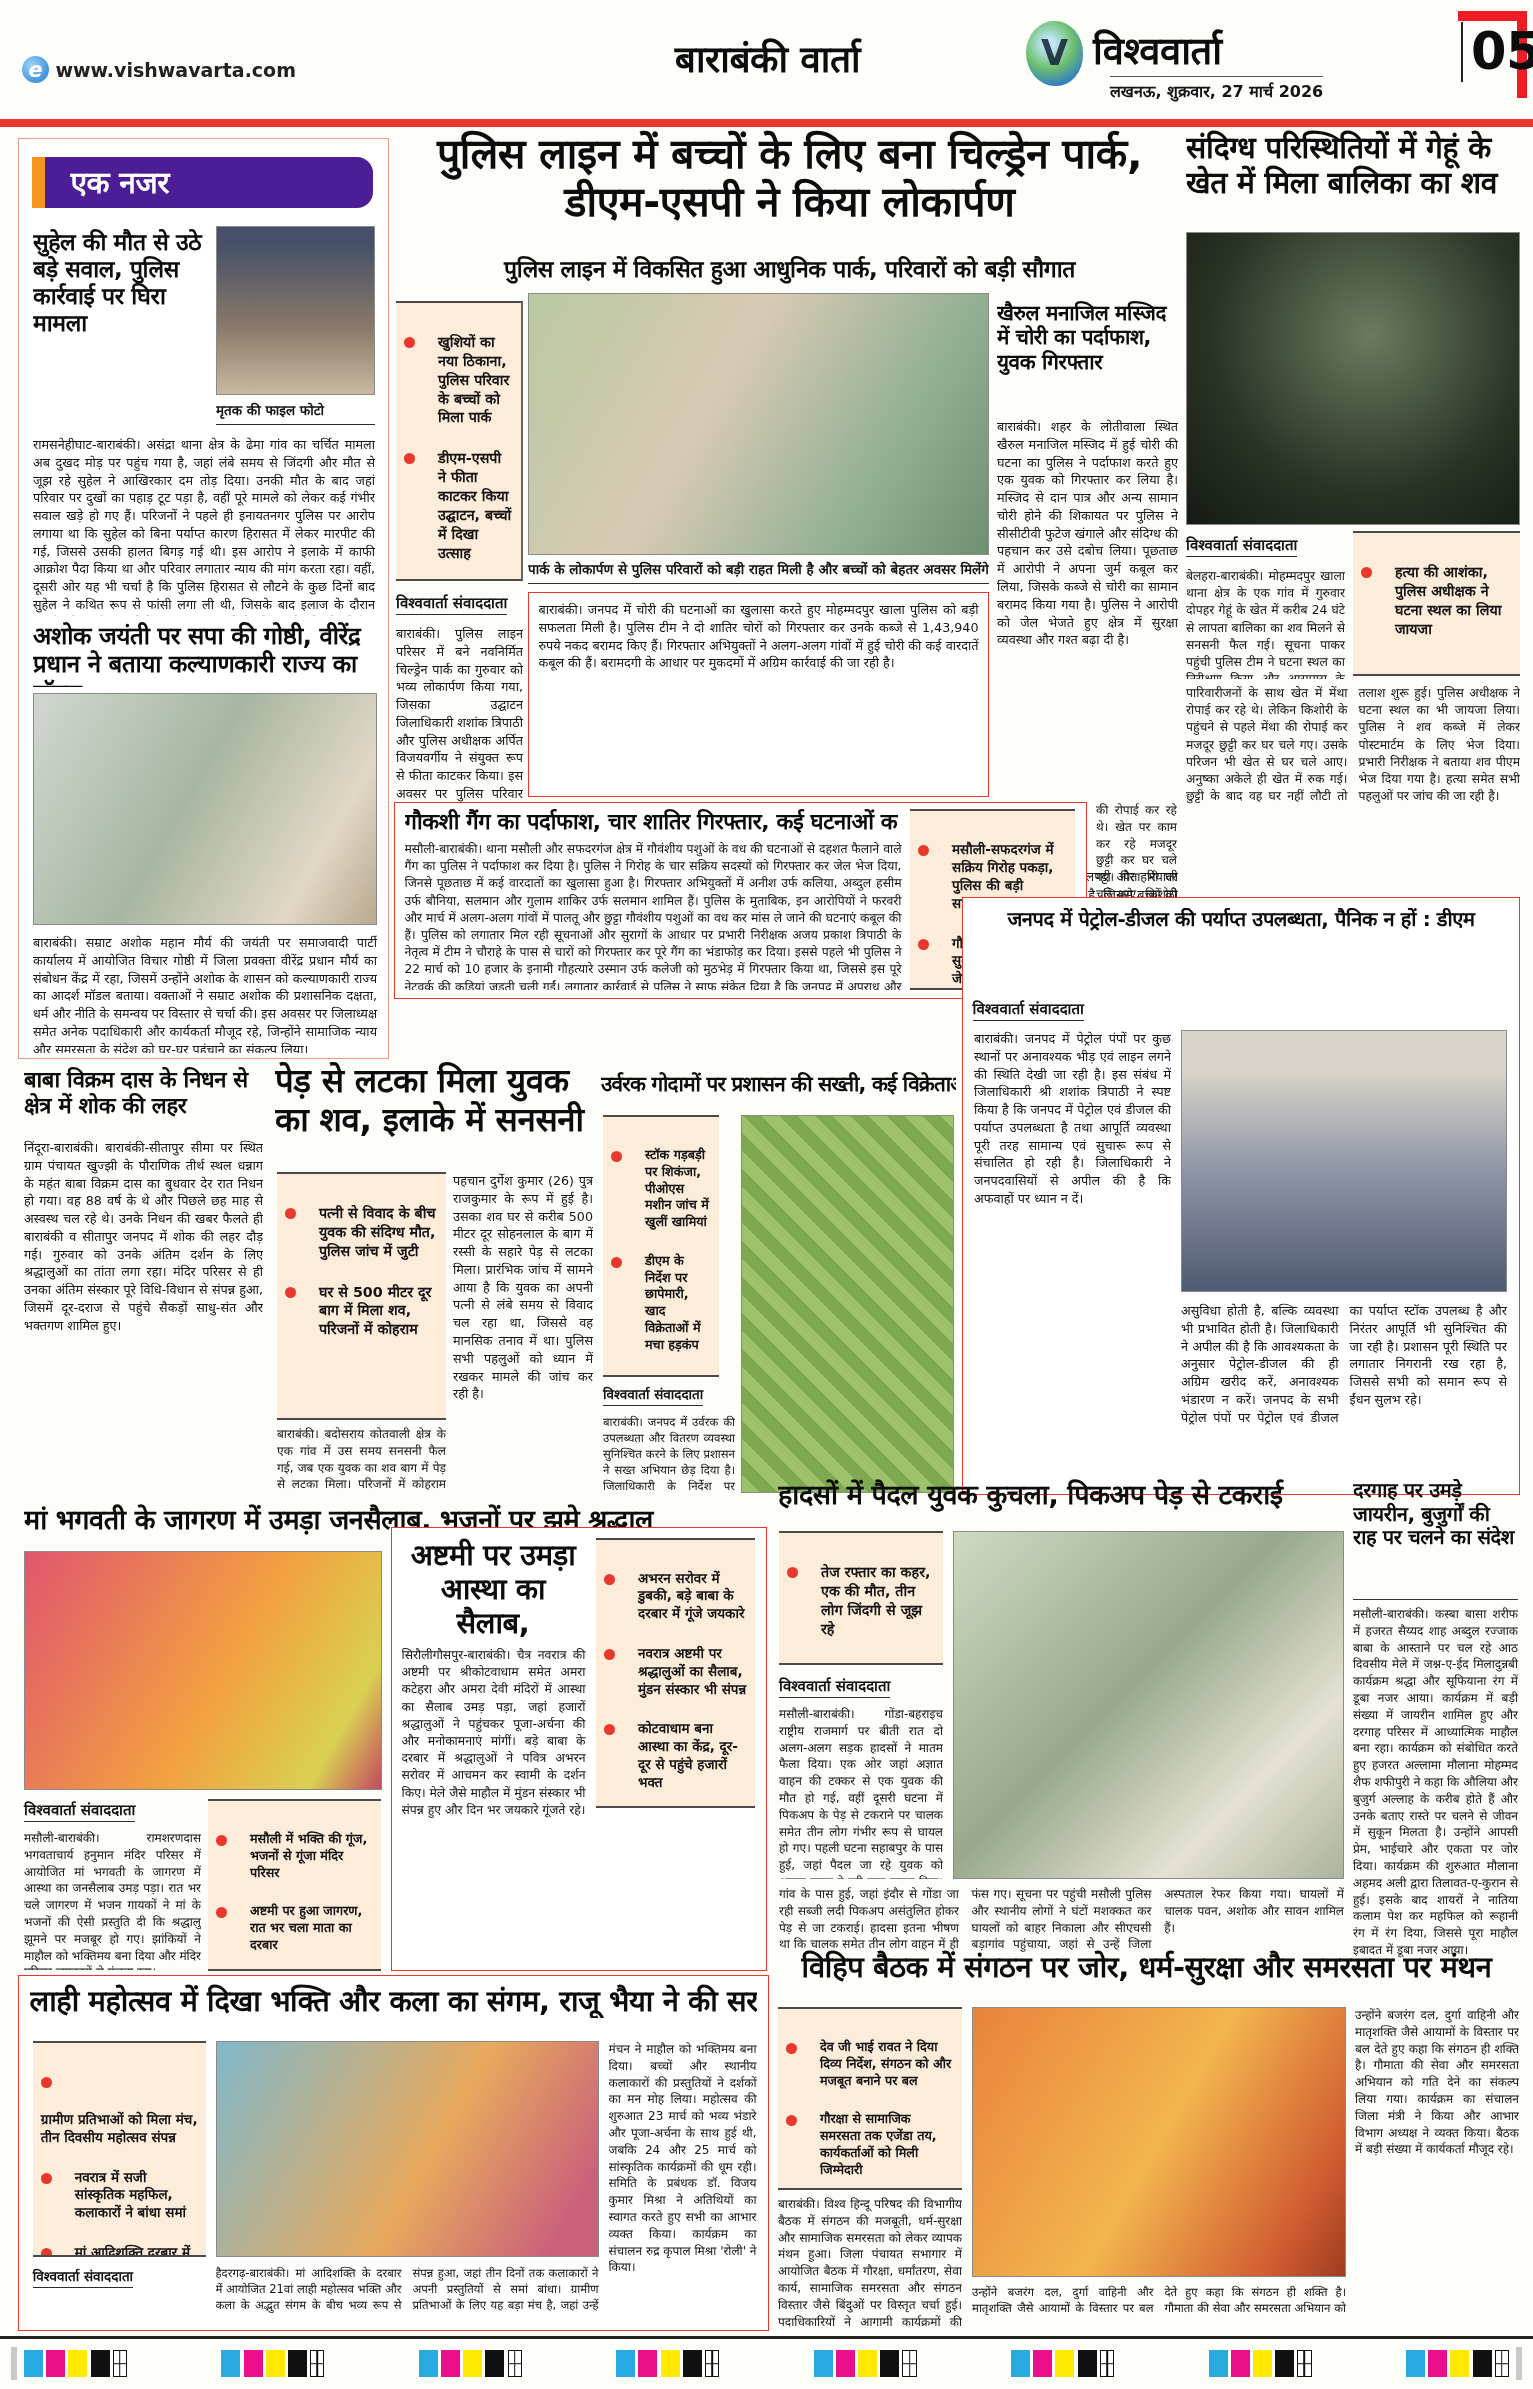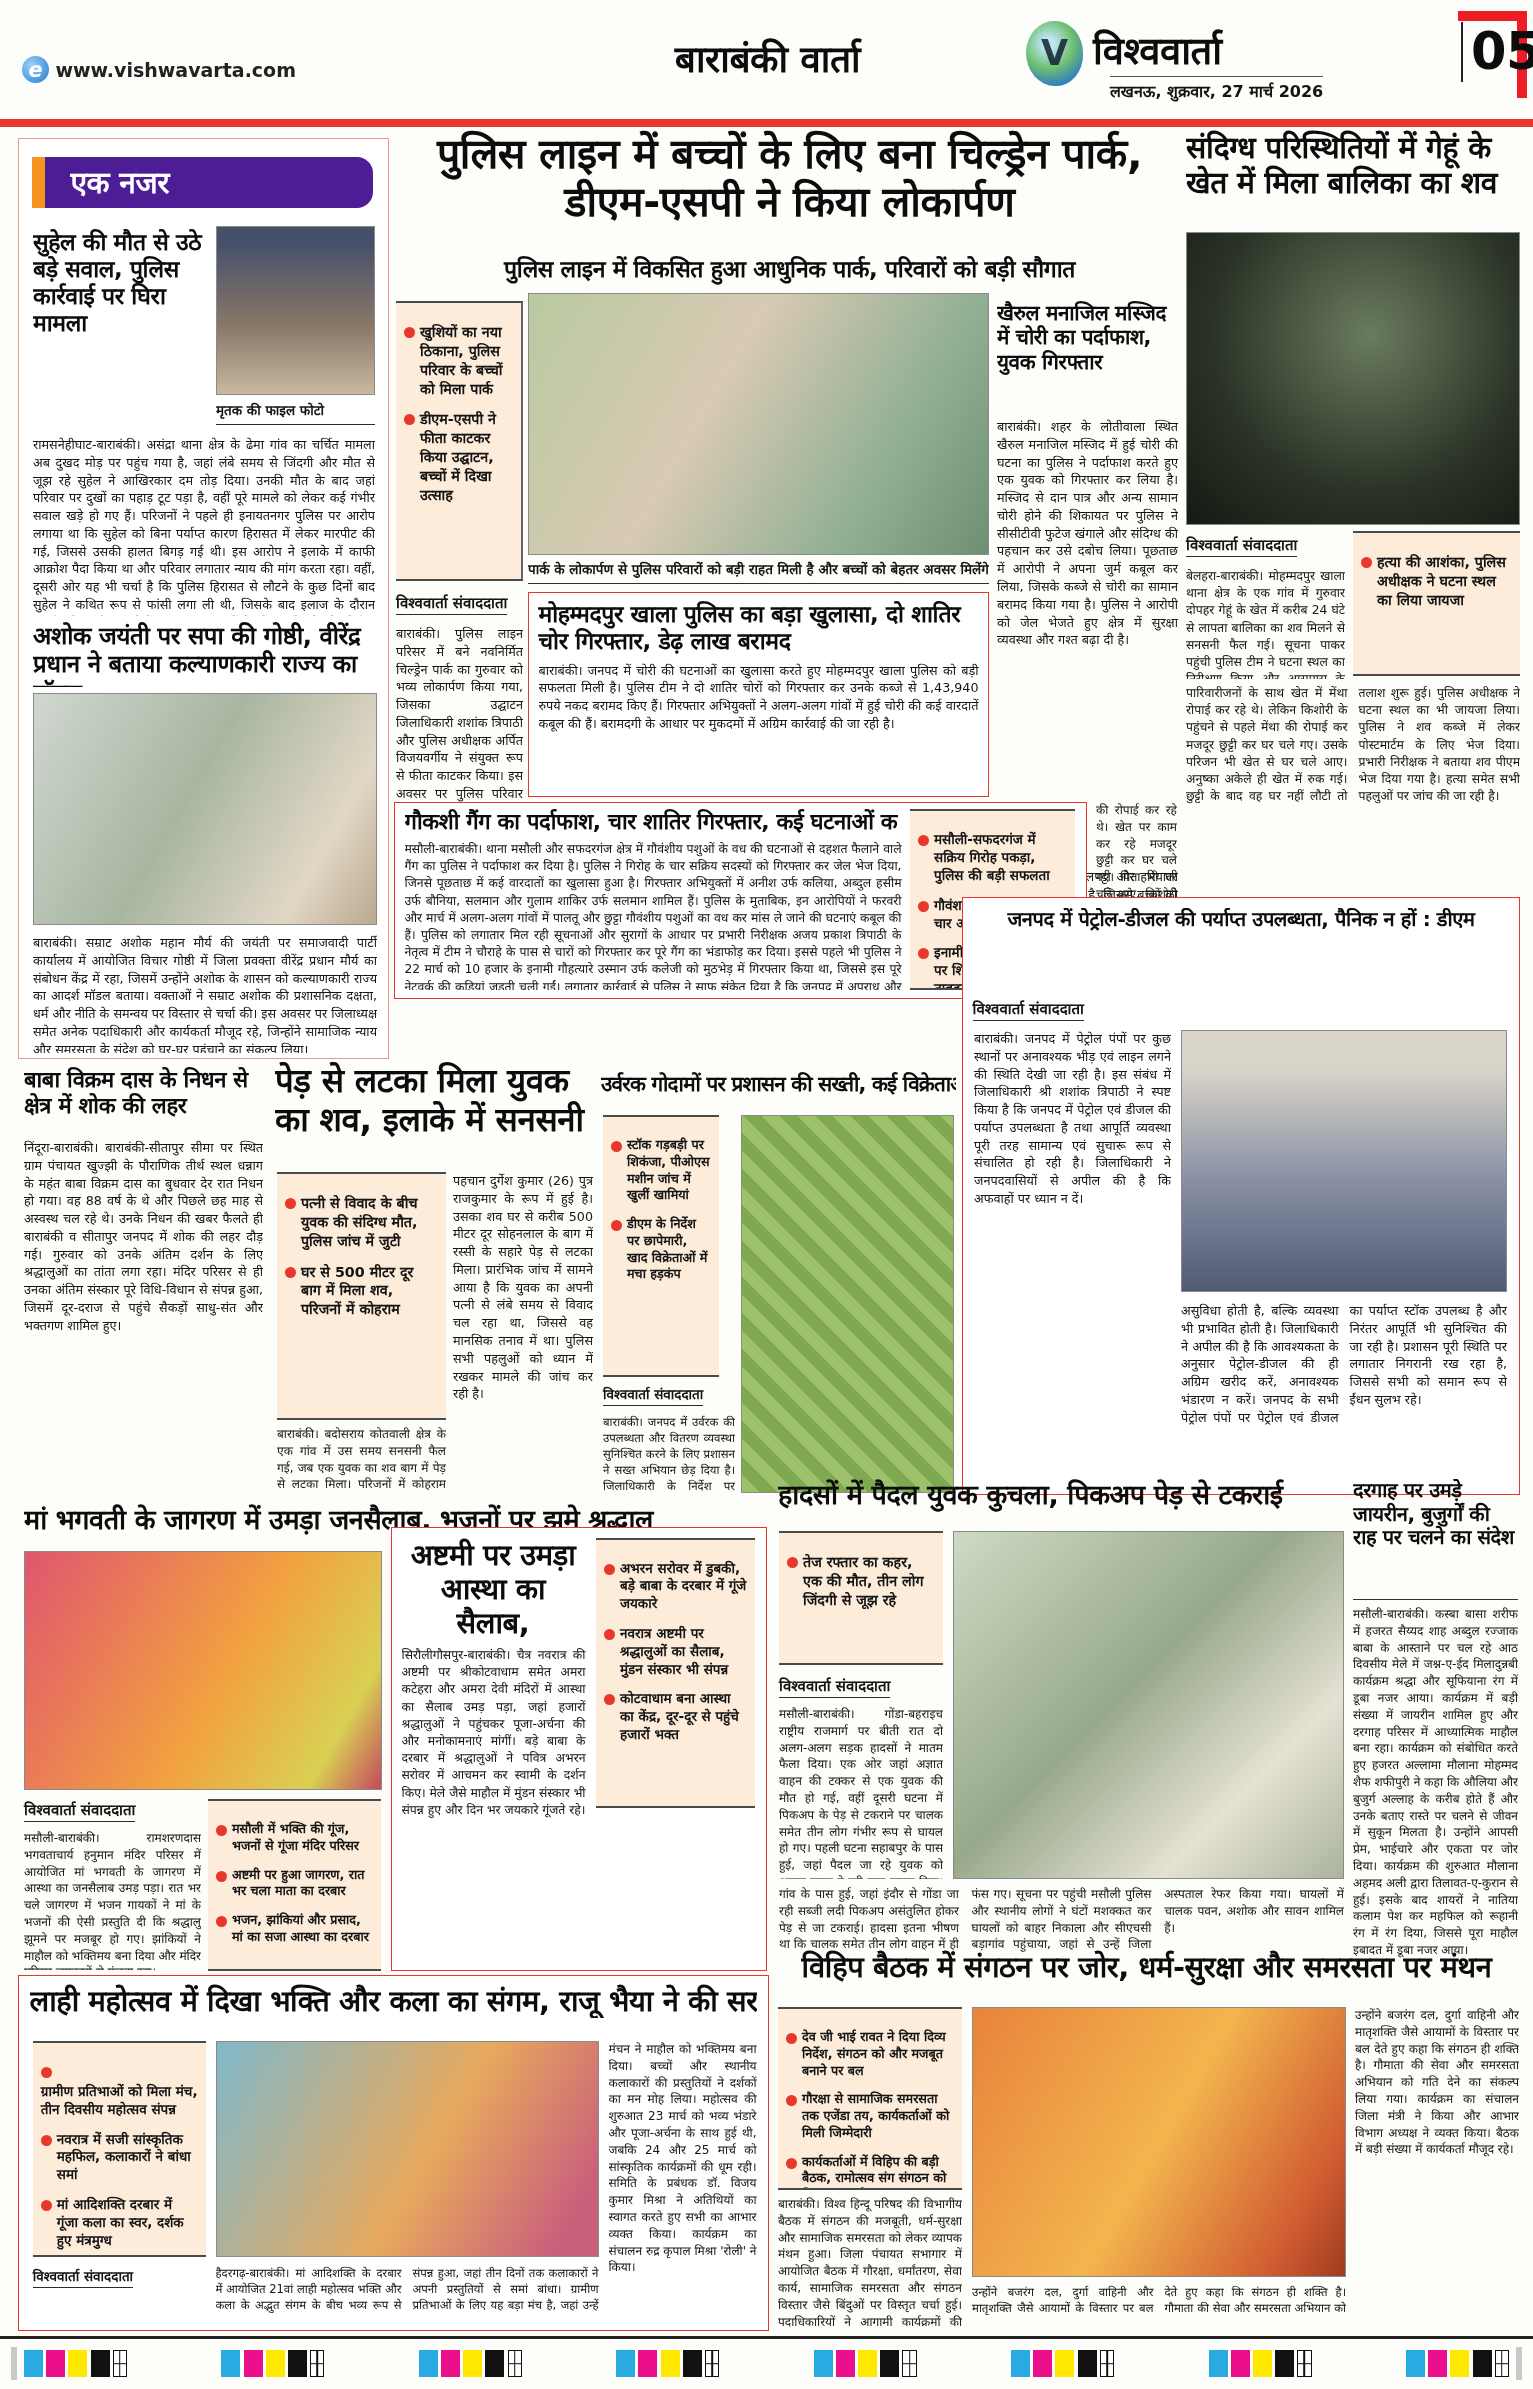--- a/index.html
+++ b/index.html
@@ -5,21 +5,21 @@
   * { margin:0; padding:0; box-sizing:border-box; }
   html,body { width:1533px; height:2389px; }
   body { position:relative; background:#fdfdfa; color:#141414; font-family:"DejaVu Sans", sans-serif; overflow:hidden; }
   .abs { position:absolute; }
   .hl { font-weight:bold; color:#0c0c0c; line-height:1.18; letter-spacing:-0.4px; }
   .ctr { text-align:center; }
   .body-txt { text-align:justify; font-size:12.7px; line-height:1.4; overflow:hidden; }
   .reporter { font-weight:bold; font-size:15px; border-bottom:1.6px solid #2c2c2c; padding-bottom:2.4px; display:inline-block; }
   .caption { font-weight:bold; font-size:13.5px; border-bottom:1.6px solid #2c2c2c; padding:3.2px 0 4.8px 0; overflow:hidden; white-space:nowrap; }
   .bullets { background:#fdecd9; border-top:2.4px solid #4a4a4a; border-bottom:2.4px solid #4a4a4a; padding:8px 8px; overflow:hidden; }
-  .bullet { display:flex; gap:5px; font-weight:bold; font-size:14.3px; line-height:1.32; margin:12px 0; }
+  .bullet { display:flex; gap:23px; font-weight:bold; font-size:14.3px; line-height:1.32; margin:22px 0; }
   .dot { width:11px; height:11px; border-radius:50%; background:#e8372c; flex:0 0 11px; margin-top:4px; }
   .photo { border:0.8px solid #8a8a8a; overflow:hidden; }
   .red-box { border:1.6px solid #e8372c; background:#fff; }
   .pink-box { border:1.6px solid #e99a8e; background:#fff; }
   .ph-people { background:linear-gradient(120deg,#b9c9a1,#d8cab3 40%,#90af93 75%,#6f8f73); }
   .ph-meeting { background:linear-gradient(120deg,#d0d7d0,#a8b6a1 45%,#e1d7c5 80%,#b9a98e); }
   .ph-portrait-dark { background:linear-gradient(180deg,#47506a 10%,#8a7968 60%,#c9b9a0); }
   .ph-night { background:radial-gradient(circle at 55% 35%, #6a7b5e, #2a3326 60%, #141a12); }
   .ph-dm { background:linear-gradient(180deg,#d9d4c9 15%,#8c93a6 55%,#4f5a74); }
   .ph-fert { background:repeating-linear-gradient(45deg,#9ec16b,#9ec16b 12.7px,#7ea950 12.7px,#7ea950 25.4px); }
@@ -83,21 +83,20 @@
       <span>डीएम-एसपी ने फीता काटकर किया उद्घाटन, बच्चों में दिखा उत्साह</span>
     </div>
 </div>
 <div class="abs reporter" style="left:396px;top:592px;">विश्ववार्ता संवाददाता</div>
 <div class="abs body-txt" style="left:396px;top:625px;width:127px;height:372px;">बाराबंकी। पुलिस लाइन परिसर में बने नवनिर्मित चिल्ड्रेन पार्क का गुरुवार को भव्य लोकार्पण किया गया, जिसका उद्घाटन जिलाधिकारी शशांक त्रिपाठी और पुलिस अधीक्षक अर्पित विजयवर्गीय ने संयुक्त रूप से फीता काटकर किया। इस अवसर पर पुलिस परिवार के बच्चों में खासा उत्साह देखने को मिला। कार्यक्रम में अपर पुलिस अधीक्षक समेत कई अधिकारी मौजूद रहे। पार्क के निर्माण से अब पुलिसकर्मियों के बच्चों को खेल-कूद और मनोरंजन के लिए सुरक्षित एवं आकर्षक स्थान उपलब्ध हो गया है।</div>
 
 <div class="abs photo ph-people" style="left:528px;top:293px;width:461px;height:262px;"></div>
 <div class="abs caption" style="left:528px;top:557px;width:461px;">पार्क के लोकार्पण से पुलिस परिवारों को बड़ी राहत मिली है और बच्चों को बेहतर अवसर मिलेंगे।</div>
 
 <div class="abs red-box" style="left:528px;top:592px;width:461px;height:205px;padding:8px 9.5px;overflow:hidden;">
-  <div class="hl" style="font-size:23px;margin-bottom:6.4px;">मोहम्मदपुर खाला पुलिस का बड़ा खुलासा, दो शातिर चोर गिरफ्तार, डेढ़ लाख बरामद</div>
   <div class="body-txt" style="height:119px;">बाराबंकी। जनपद में चोरी की घटनाओं का खुलासा करते हुए मोहम्मदपुर खाला पुलिस को बड़ी सफलता मिली है। पुलिस टीम ने दो शातिर चोरों को गिरफ्तार कर उनके कब्जे से 1,43,940 रुपये नकद बरामद किए हैं। गिरफ्तार अभियुक्तों ने अलग-अलग गांवों में हुई चोरी की कई वारदातें कबूल की हैं। बरामदगी के आधार पर मुकदमों में अग्रिम कार्रवाई की जा रही है।</div>
 </div>
 
 <div class="abs hl" style="left:997px;top:301px;width:181px;height:113px;font-size:20.7px;overflow:hidden;">खैरुल मनाजिल मस्जिद में चोरी का पर्दाफाश, युवक गिरफ्तार</div>
 <div class="abs body-txt" style="left:997px;top:418px;width:181px;height:445px;">बाराबंकी। शहर के लोतीवाला स्थित खैरुल मनाजिल मस्जिद में हुई चोरी की घटना का पुलिस ने पर्दाफाश करते हुए एक युवक को गिरफ्तार कर लिया है। मस्जिद से दान पात्र और अन्य सामान चोरी होने की शिकायत पर पुलिस ने सीसीटीवी फुटेज खंगाले और संदिग्ध की पहचान कर उसे दबोच लिया। पूछताछ में आरोपी ने अपना जुर्म कबूल कर लिया, जिसके कब्जे से चोरी का सामान बरामद किया गया है। पुलिस ने आरोपी को जेल भेजते हुए क्षेत्र में सुरक्षा व्यवस्था और गश्त बढ़ा दी है।</div>
 <div class="abs body-txt" style="left:997px;top:868px;width:181px;height:127px;">पार्क में झूले, फिसलपट्टी और हरियाली की व्यवस्था की गई है, जिससे बच्चों को एक बेहतर वातावरण में खेलने का अवसर मिलेगा।</div>
 
 <div class="abs red-box" style="left:394px;top:802px;width:693px;height:197px;padding:6.4px 9.5px;overflow:hidden;">
   <div class="hl" style="font-size:22px;white-space:nowrap;overflow:hidden;width:493px;">गौकशी गैंग का पर्दाफाश, चार शातिर गिरफ्तार, कई घटनाओं का खुलासा</div>
   <div class="body-txt" style="position:absolute;left:9.5px;top:38px;width:497px;height:149px;font-size:12.3px;">मसौली-बाराबंकी। थाना मसौली और सफदरगंज क्षेत्र में गौवंशीय पशुओं के वध की घटनाओं से दहशत फैलाने वाले गैंग का पुलिस ने पर्दाफाश कर दिया है। पुलिस ने गिरोह के चार सक्रिय सदस्यों को गिरफ्तार कर जेल भेज दिया, जिनसे पूछताछ में कई वारदातों का खुलासा हुआ है। गिरफ्तार अभियुक्तों में अनीश उर्फ कलिया, अब्दुल हसीम उर्फ बौनिया, सलमान और गुलाम शाकिर उर्फ सलमान शामिल हैं। पुलिस के मुताबिक, इन आरोपियों ने फरवरी और मार्च में अलग-अलग गांवों में पालतू और छुट्टा गौवंशीय पशुओं का वध कर मांस ले जाने की घटनाएं कबूल की हैं। पुलिस को लगातार मिल रही सूचनाओं और सुरागों के आधार पर प्रभारी निरीक्षक अजय प्रकाश त्रिपाठी के नेतृत्व में टीम ने चौराहे के पास से चारों को गिरफ्तार कर पूरे गैंग का भंडाफोड़ कर दिया। इससे पहले भी पुलिस ने 22 मार्च को 10 हजार के इनामी गौहत्यारे उस्मान उर्फ कलेजी को मुठभेड़ में गिरफ्तार किया था, जिससे इस पूरे नेटवर्क की कड़ियां जुड़ती चली गईं। लगातार कार्रवाई से पुलिस ने साफ संकेत दिया है कि जनपद में अपराध और असामाजिक गतिविधियों पर अब सख्त कार्रवाई जारी रहेगी।</div>

